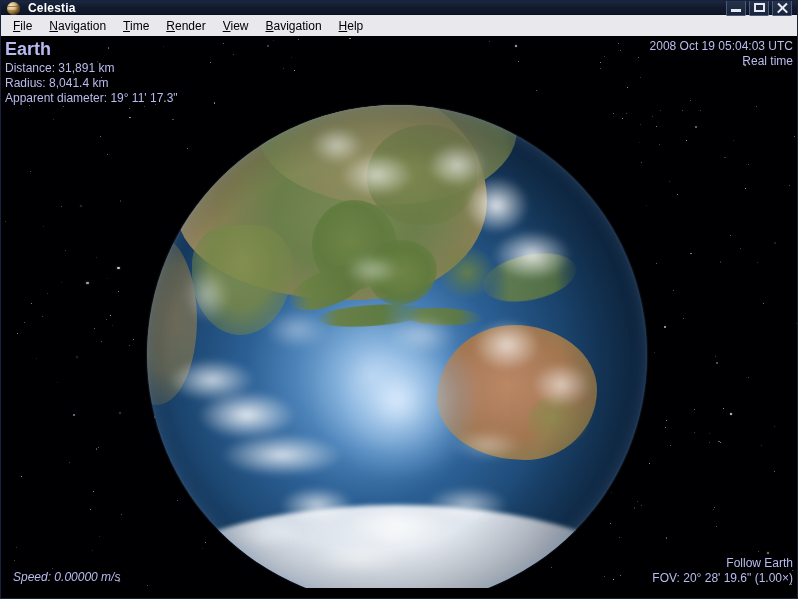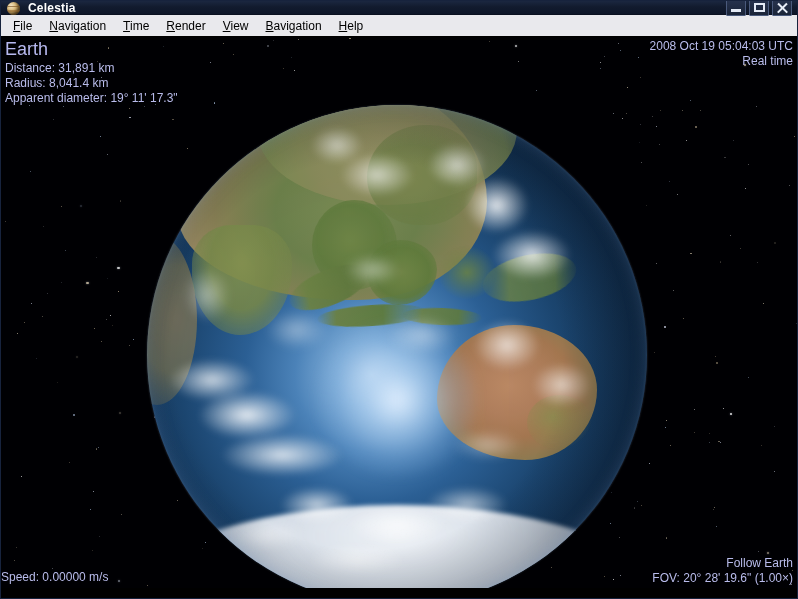--- a/index.html
+++ b/index.html
@@ -373,34 +373,34 @@
     font-family: "Liberation Sans", sans-serif;
     font-size: 12px;
     line-height: 15px;
     white-space: nowrap;
     user-select: none;
     pointer-events: none;
   }
   #hud-object-info { left: 4px; top: 2px; }
   #hud-object-name {
     font-size: 18px;
-    font-weight: normal;
+    font-weight: bold;
     line-height: 21px;
     color: #b7b9f0;
     margin-bottom: 1px;
   }
   #hud-time-info {
     right: 4px; top: 2px;
     text-align: right;
   }
   #hud-nav-info {
     right: 4px; bottom: 2px;
     text-align: right;
   }
-  #hud-speed-info { left: 0; bottom: 3px; }
+  #hud-speed-info { left: 12px; bottom: 3px; font-style: italic; }
 </style>
 </head>
 <body>
 
 <div id="app-window">
 
   <div id="title-bar">
     <div id="app-icon">
       <div class="planet-ball"></div>
     </div>

